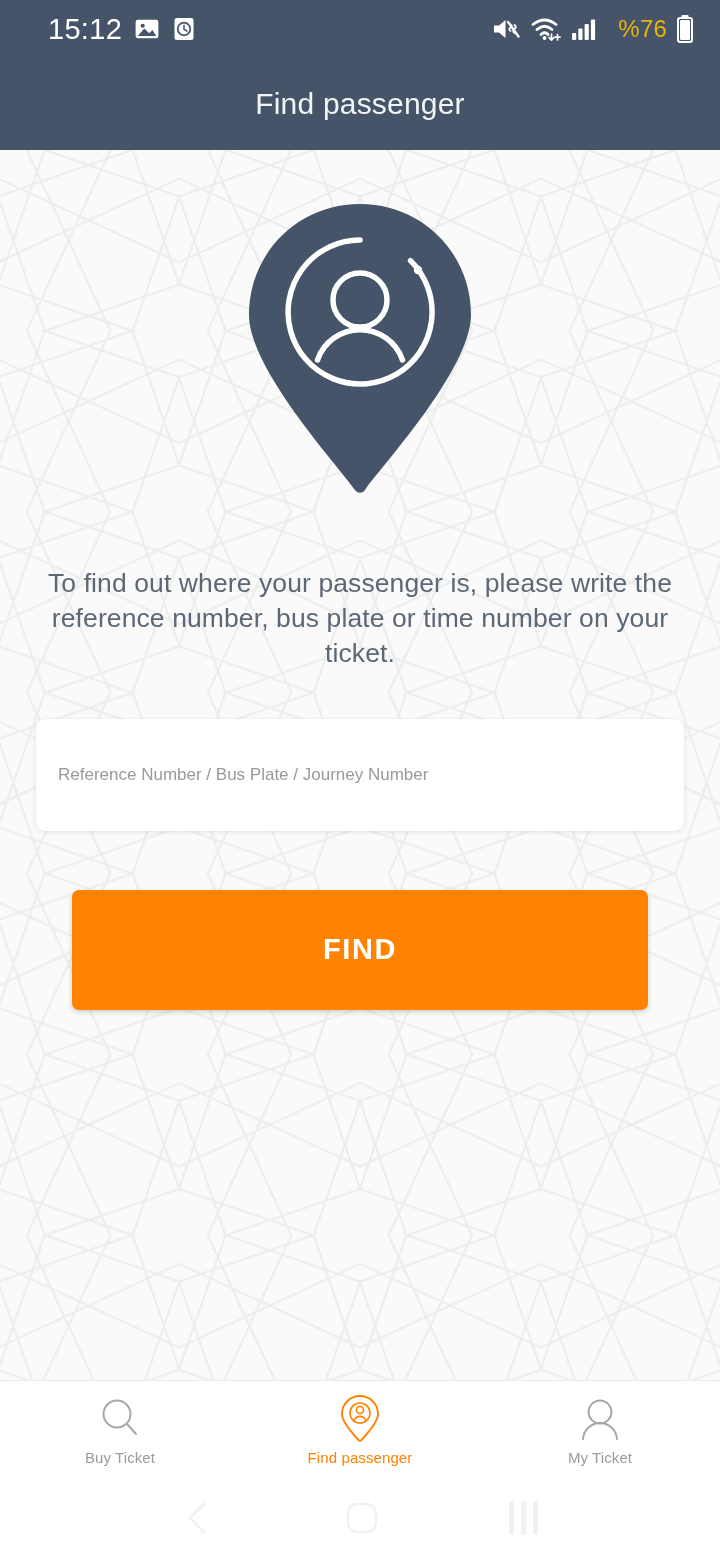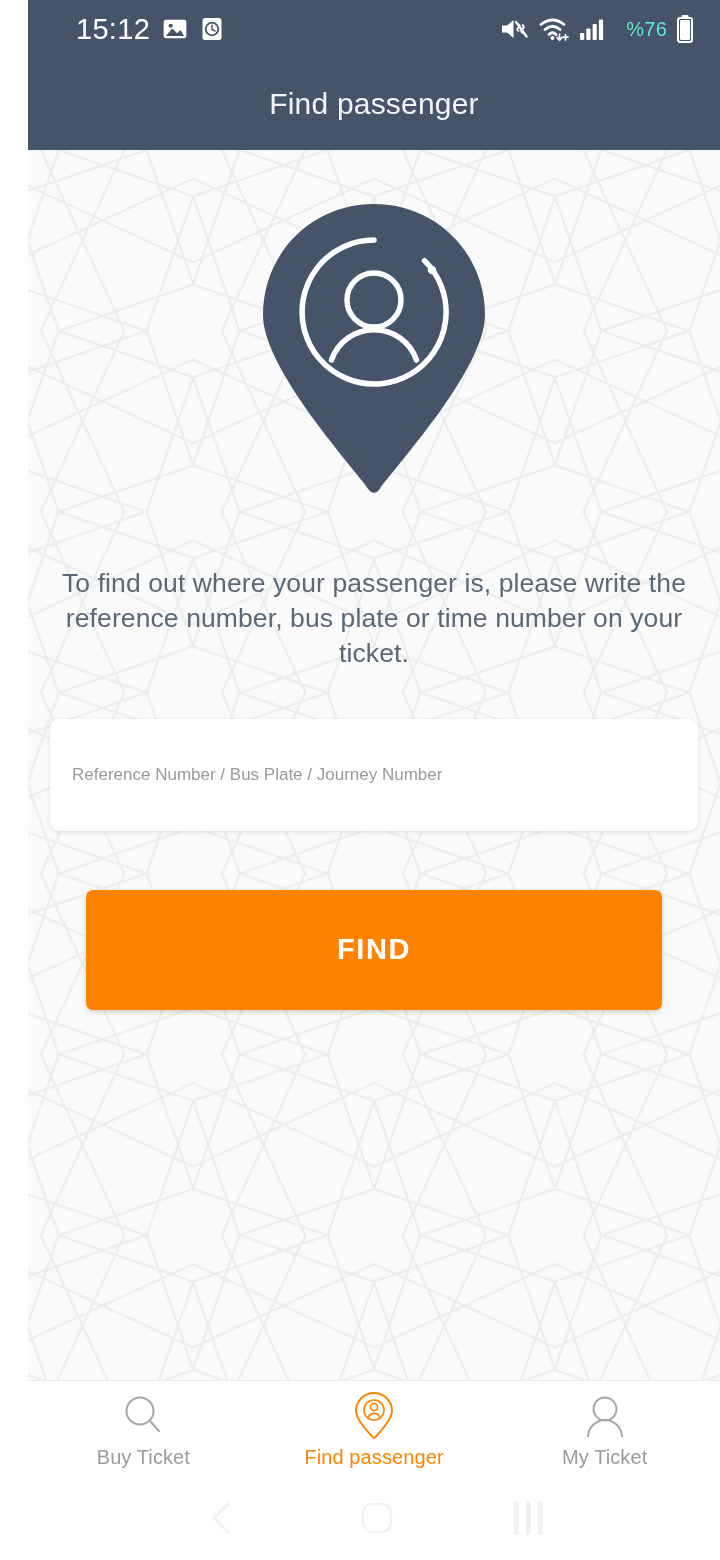--- a/index.html
+++ b/index.html
@@ -8,40 +8,39 @@
     font-family:"Liberation Sans", sans-serif;
     background:#ffffff;
     overflow:hidden;
   }
 
   #app {
     position:relative;
     width:720px; height:1560px;
     display:flex; flex-direction:column;
     background:#ffffff;
-    padding-left:28px;
   }
 
   
   .status-bar {
     height:58px;
     background:#455468;
     display:flex; align-items:center;
     justify-content:space-between;
     padding:0 26px 0 48px;
     flex:none;
   }
   .status-left { display:flex; align-items:center; gap:12px; }
   .status-time {
     color:#ffffff; font-size:29px; letter-spacing:0.3px;
     font-family:"Liberation Sans", sans-serif;
   }
   .status-right { display:flex; align-items:center; gap:9px; }
   .status-battery-text {
-    color:#5eead4; font-size:20px; letter-spacing:0.2px;
+    color:#eab308; font-size:24px; letter-spacing:0.2px;
     margin-left:12px;
   }
   .sicon { display:block; }
 
   
   .header {
     height:92px;
     background:#455468;
     display:flex; align-items:center; justify-content:center;
     flex:none;
@@ -127,21 +126,21 @@
     flex:1;
     display:flex; flex-direction:column;
     align-items:center; justify-content:center;
     gap:9px;
     cursor:pointer;
     height:100%;
     padding-top:4px;
   }
   .nav-icon { height:44px; display:flex; align-items:center; justify-content:center; }
   .nav-label {
-    font-size:20px; color:#9b9b9b; letter-spacing:0.1px;
+    font-size:15px; color:#9b9b9b; letter-spacing:0.1px;
     white-space:nowrap;
   }
   .nav-item.active .nav-label { color:#FF8200; }
 
   
   .android-nav {
     flex:none;
     height:84px; background:#ffffff;
     display:flex; align-items:center; justify-content:space-around;
     padding:0 118px;

